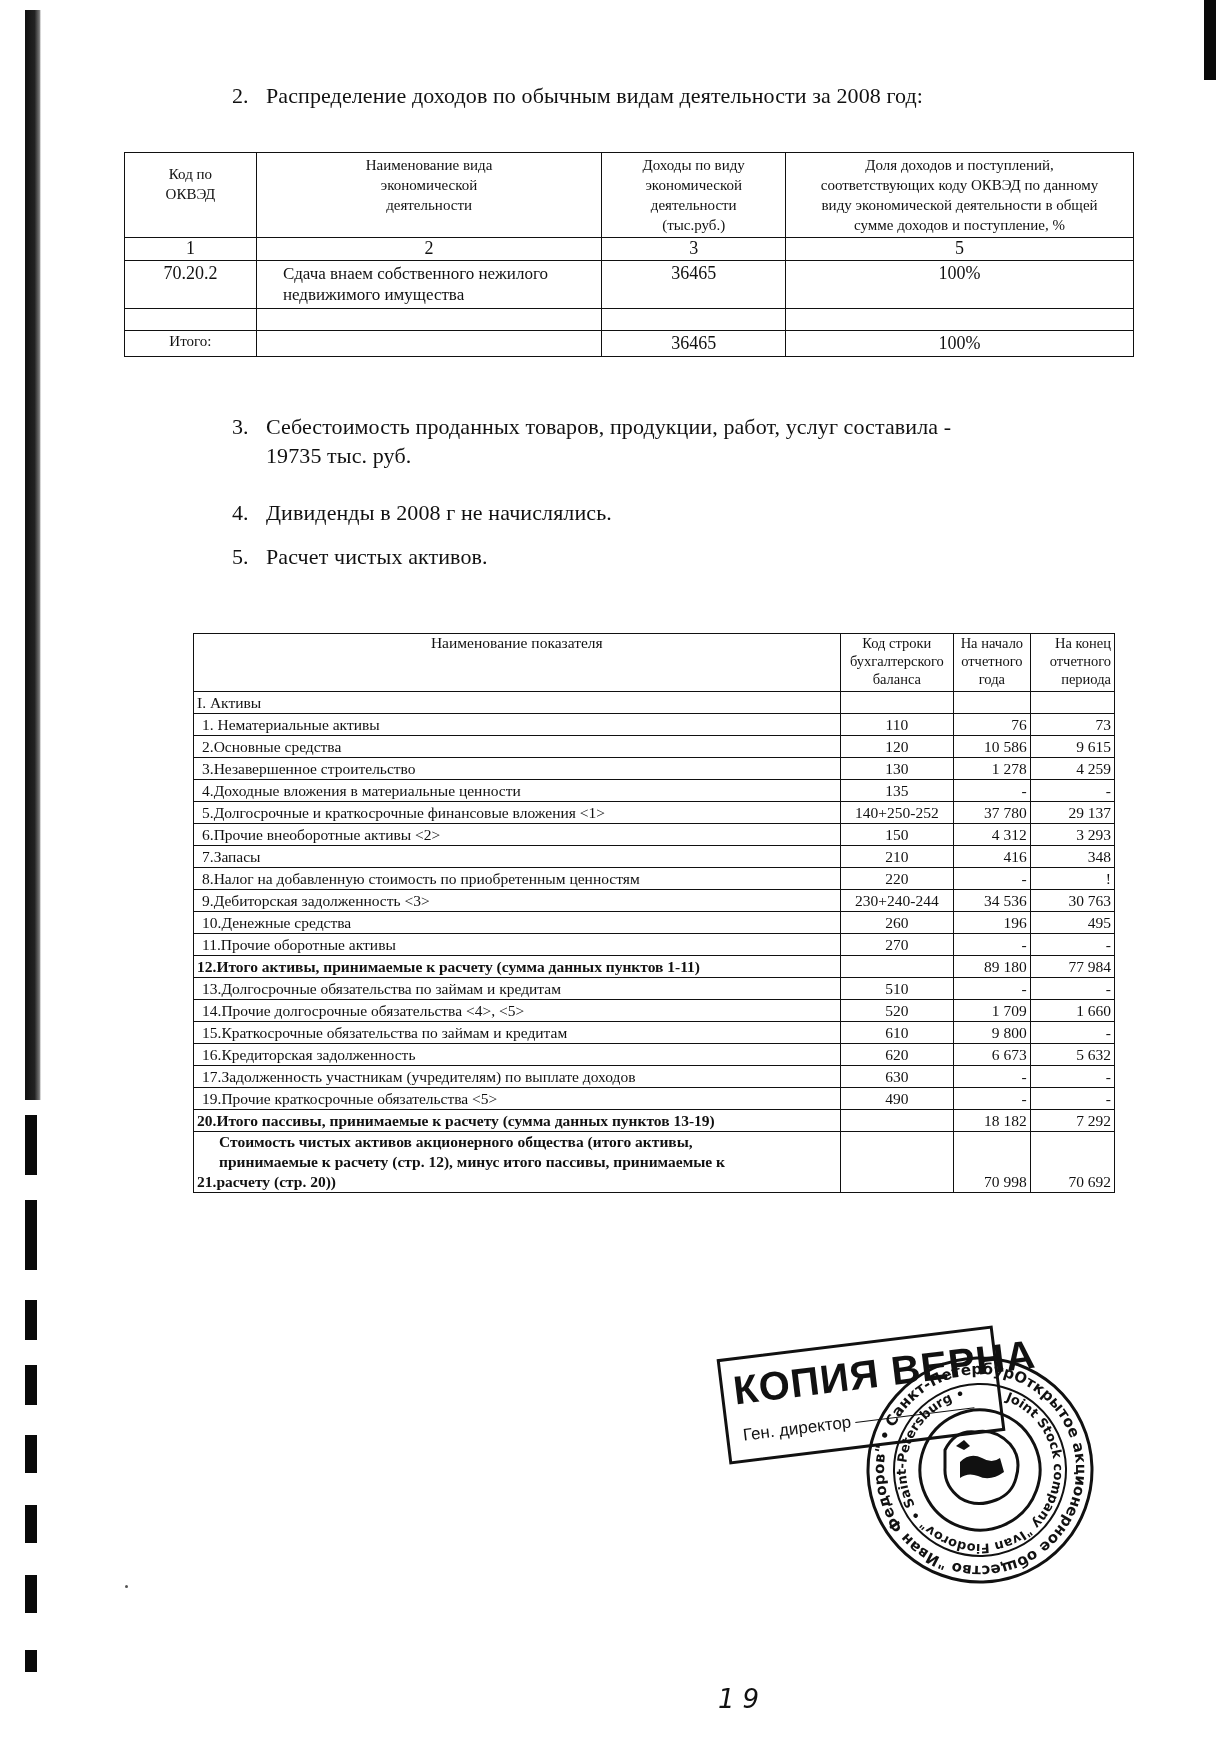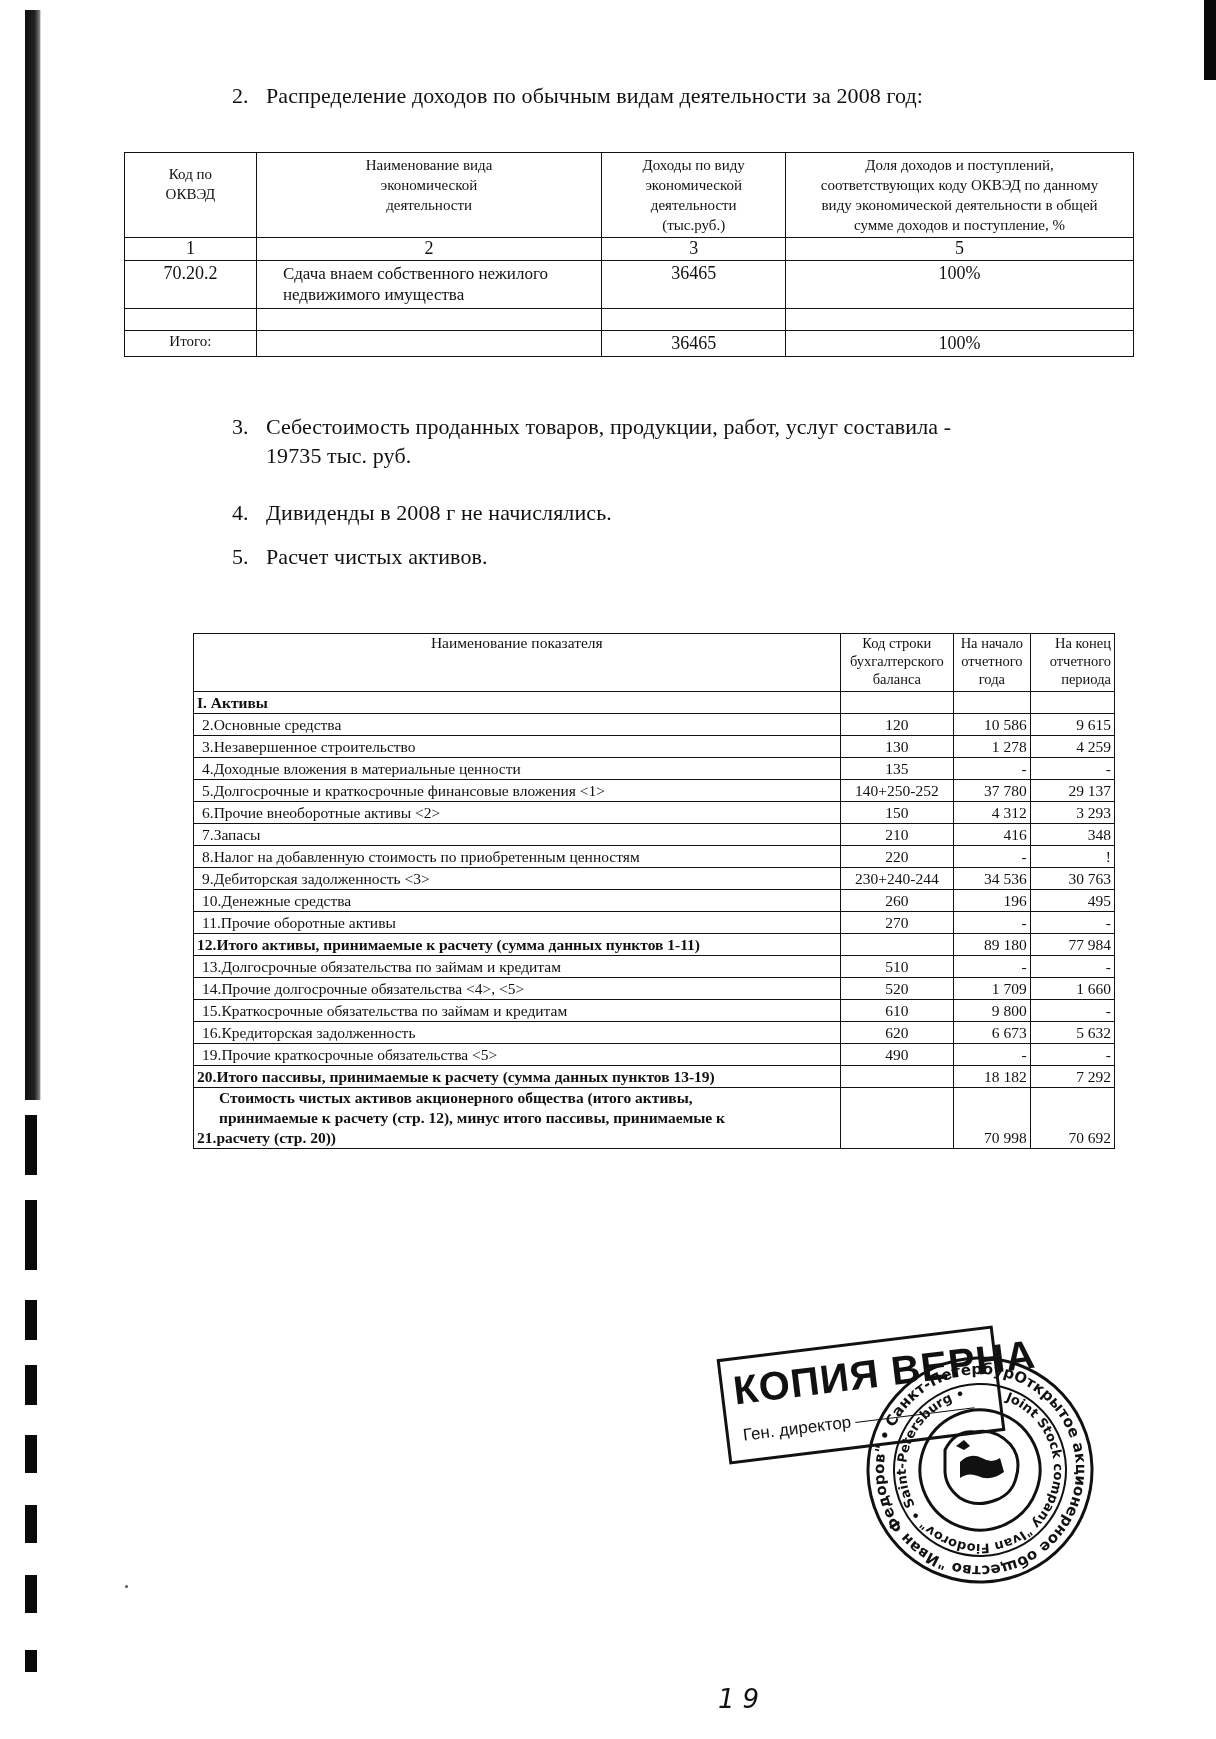--- a/index.html
+++ b/index.html
@@ -29,21 +29,21 @@
     .t1 .small { font-size: 15px; text-align: center; }
     .t1 .idx { text-align: center; font-size: 18px; height: 22px; padding: 0; }
 
     .t2 { left: 193px; top: 633px; width: 922px; font-size: 15.5px; }
     .t2 td { border: 1.5px solid #111; padding: 0 3px; height: 21px; line-height: 20px; white-space: nowrap; }
     .t2 .hdr { text-align: center; vertical-align: top; font-size: 14.5px; line-height: 18px; white-space: normal; }
     .t2 .c1 { width: 640px; }
     .t2 .c2 { width: 107px; text-align: center; }
     .t2 .c3 { width: 70px; text-align: right; }
     .t2 .c4 { width: 78px; text-align: right; }
-    .t2 .sect { font-weight: bold; }
+    .t2 .sect { font-weight: normal; }
     .t2 .total { font-weight: bold; }
     .t2 .item { padding-left: 8px; }
     .t2 .multi { white-space: normal; line-height: 20px; font-weight: bold; vertical-align: bottom; }
     .t2 .multi .pre { padding-left: 22px; display: block; }
     .t2 .bottom { vertical-align: bottom; }
 
     .stamp-wrap { position: absolute; left: 700px; top: 1300px; width: 400px; height: 330px; }
     .stamp-box {
       position: absolute; left: 22px; top: 42px; width: 272px; height: 100px;
       border: 3px solid #111; transform: rotate(-7deg); background: transparent;
@@ -148,20 +148,26 @@
   </tr>
   <tr>
     <td class="c1 sect">I. Активы</td>
     <td class="c2"></td>
         <td class="c3"></td>
         <td class="c4"></td>
   </tr>
   </tbody>
     <tbody id="assets-body">
       <tr>
+        <td class="c1 item">1. Нематериальные активы</td>
+        <td class="c2">110</td>
+        <td class="c3">76</td>
+        <td class="c4">73</td>
+      </tr>
+      <tr>
         <td class="c1 item">2.Основные средства</td>
         <td class="c2">120</td>
         <td class="c3">10 586</td>
         <td class="c4">9 615</td>
       </tr>
       <tr>
         <td class="c1 item">3.Незавершенное строительство</td>
         <td class="c2">130</td>
         <td class="c3">1 278</td>
         <td class="c4">4 259</td>
@@ -240,20 +246,26 @@
         <td class="c1 item">15.Краткосрочные обязательства по займам и кредитам</td>
         <td class="c2">610</td>
         <td class="c3">9 800</td>
         <td class="c4">-</td>
       </tr>
       <tr>
         <td class="c1 item">16.Кредиторская задолженность</td>
         <td class="c2">620</td>
         <td class="c3">6 673</td>
         <td class="c4">5 632</td>
+      </tr>
+      <tr>
+        <td class="c1 item">17.Задолженность участникам (учредителям) по выплате доходов</td>
+        <td class="c2">630</td>
+        <td class="c3">-</td>
+        <td class="c4">-</td>
       </tr>
       <tr>
         <td class="c1 item">19.Прочие краткосрочные обязательства &lt;5&gt;</td>
         <td class="c2">490</td>
         <td class="c3">-</td>
         <td class="c4">-</td>
       </tr>
     </tbody>
   <tbody>
       <tr>

